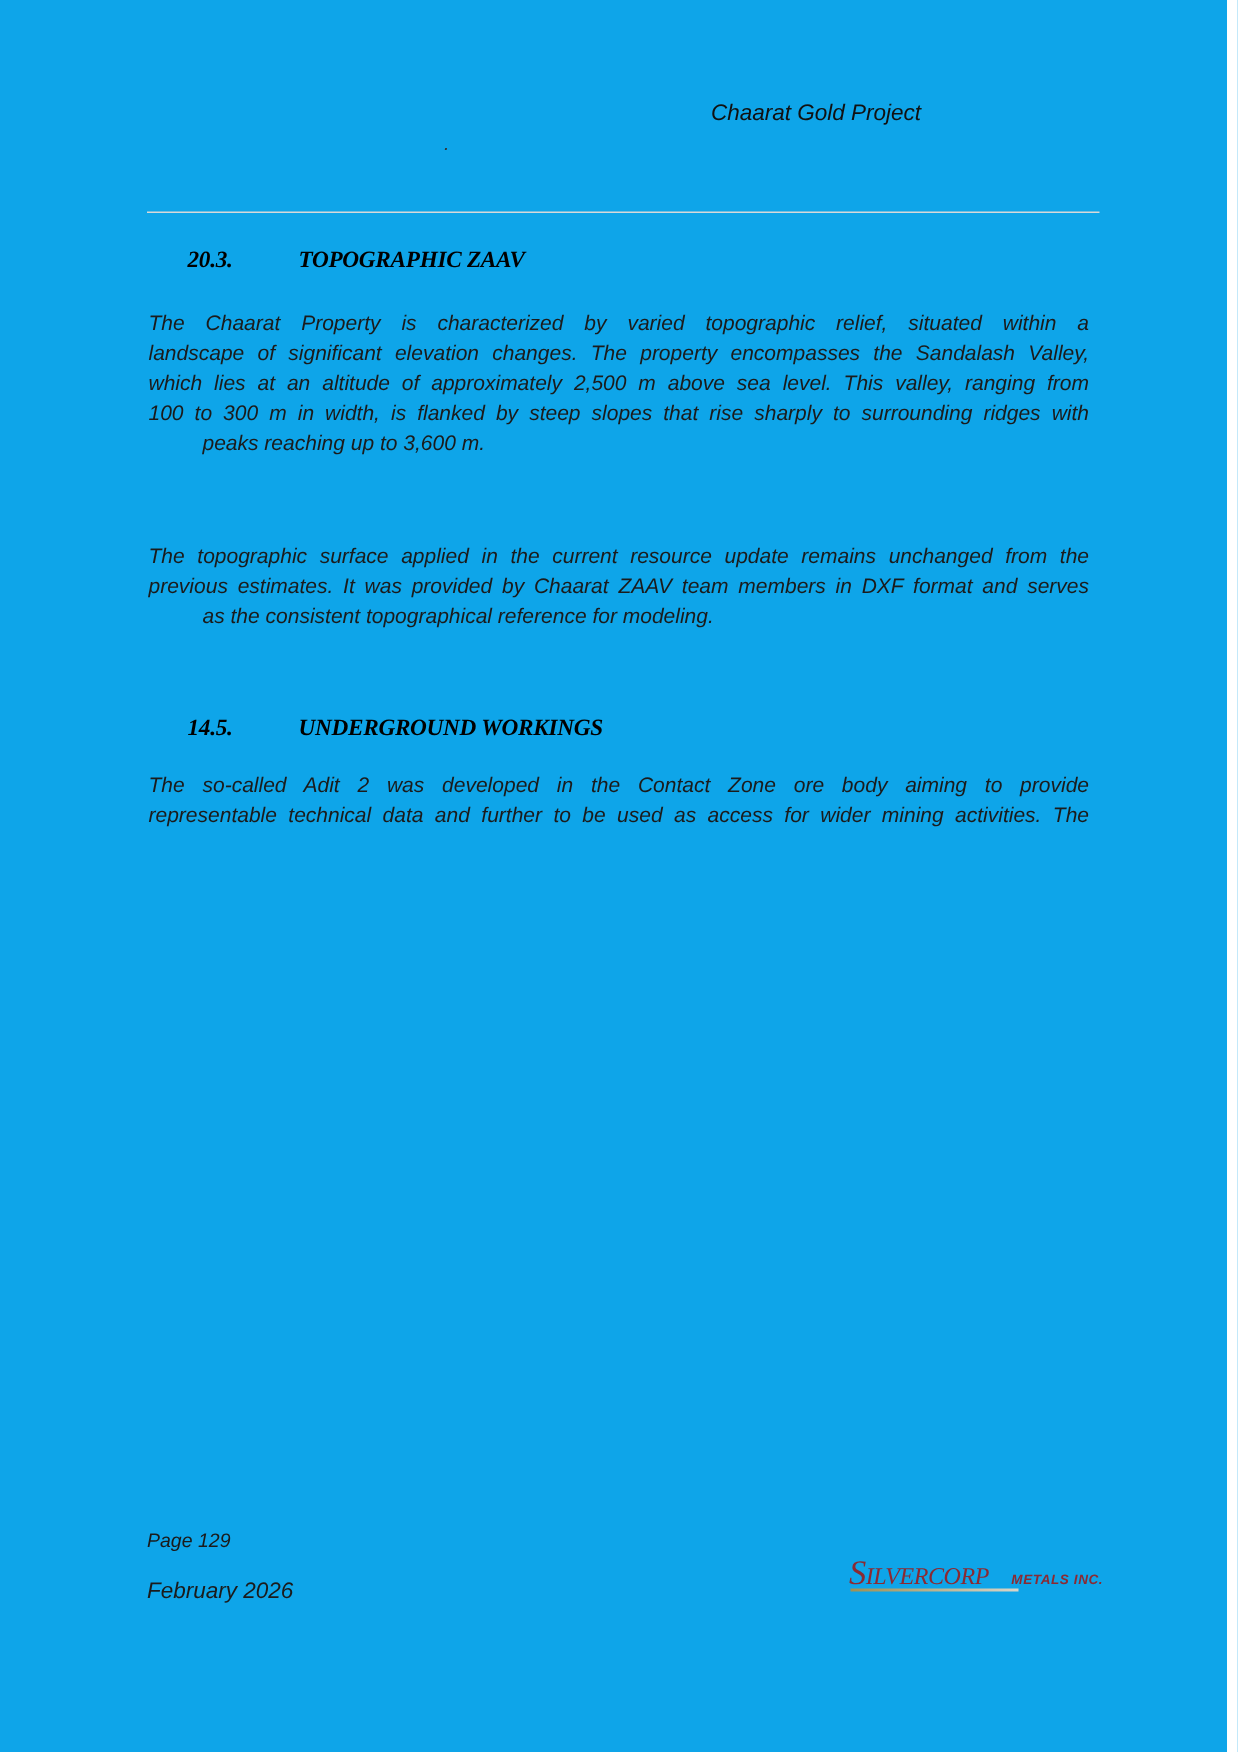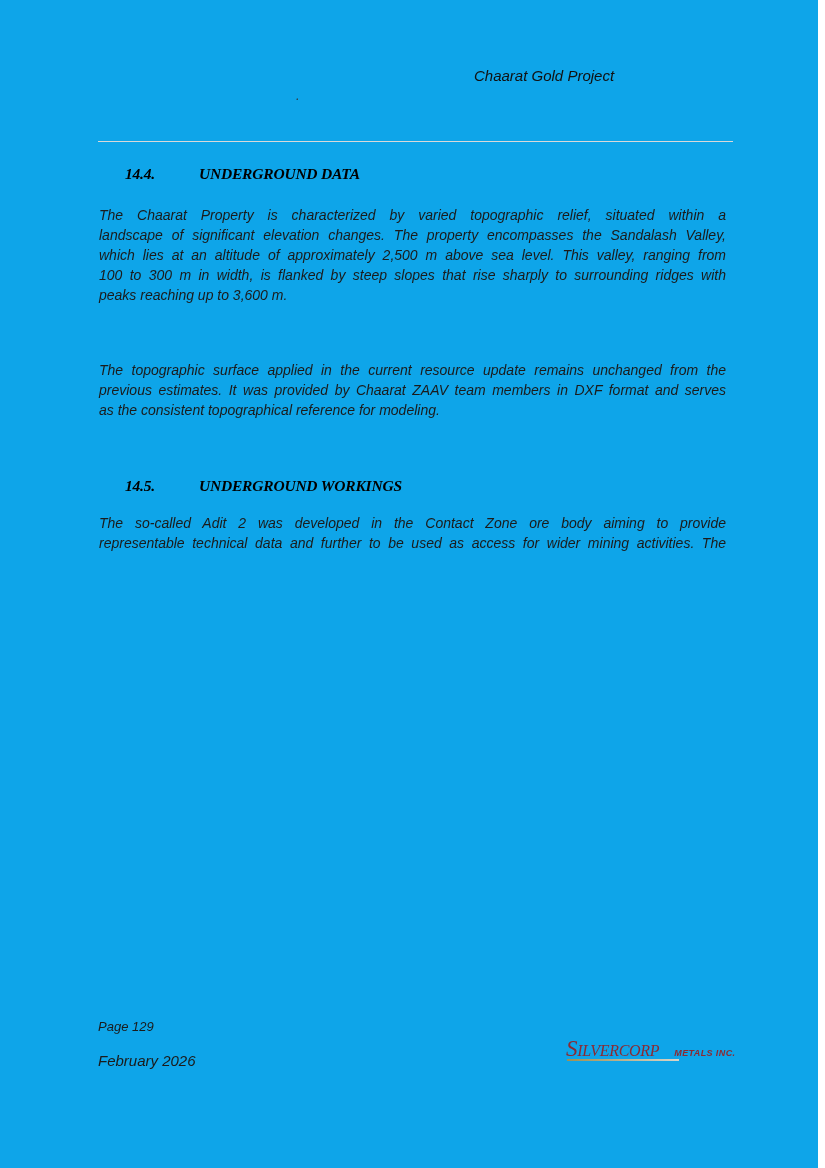--- a/index.html
+++ b/index.html
@@ -26,21 +26,21 @@
   }
   .section-heading .sec-num { display:inline-block; width:74px; }
   .h1 { top:165px; }
   .h2 { top:477px; }
   .para { position:absolute; left:99px; width:627px; }
   .p1 { top:205px; }
   .p2 { top:360px; }
   .p3 { top:513px; }
   .line { font-size:14px; line-height:20px; }
   .jl { text-align:justify; text-align-last:justify; }
-  .ll { text-align:left; }
+  .ll { text-align:left;margin-left:36px; }
   .footer-page {
     position:absolute; left:98px; top:1019px; font-size:13px; line-height:16px;
   }
   .footer-date {
     position:absolute; left:98px; top:1051px; font-size:15px; line-height:19px;
   }
   .logo {
     position:absolute; left:566px; top:1037px; white-space:nowrap;
     color:var(--brand, #8a2a33); font-family:"Liberation Serif", serif;
   }
@@ -62,21 +62,21 @@
 
 <div class="page">
 
   <div class="header-title">Chaarat Gold Project</div>
 
   <div class="stray-dot">.</div>
 
   <div class="rule"></div>
 
   <div class="section-heading h1">
-    <span class="sec-num">14.4.</span><span>UNDERGROUND DATA</span>
+    <span class="sec-num">20.3.</span><span>TOPOGRAPHIC ZAAV</span>
   </div>
 
   <div class="para p1">
     <div class="line jl">The Chaarat Property is characterized by varied topographic relief, situated within a</div>
     <div class="line jl">landscape of significant elevation changes. The property encompasses the Sandalash Valley,</div>
     <div class="line jl">which lies at an altitude of approximately 2,500 m above sea level. This valley, ranging from</div>
     <div class="line jl">100 to 300 m in width, is flanked by steep slopes that rise sharply to surrounding ridges with</div>
     <div class="line ll">peaks reaching up to 3,600 m.</div>
   </div>
 

